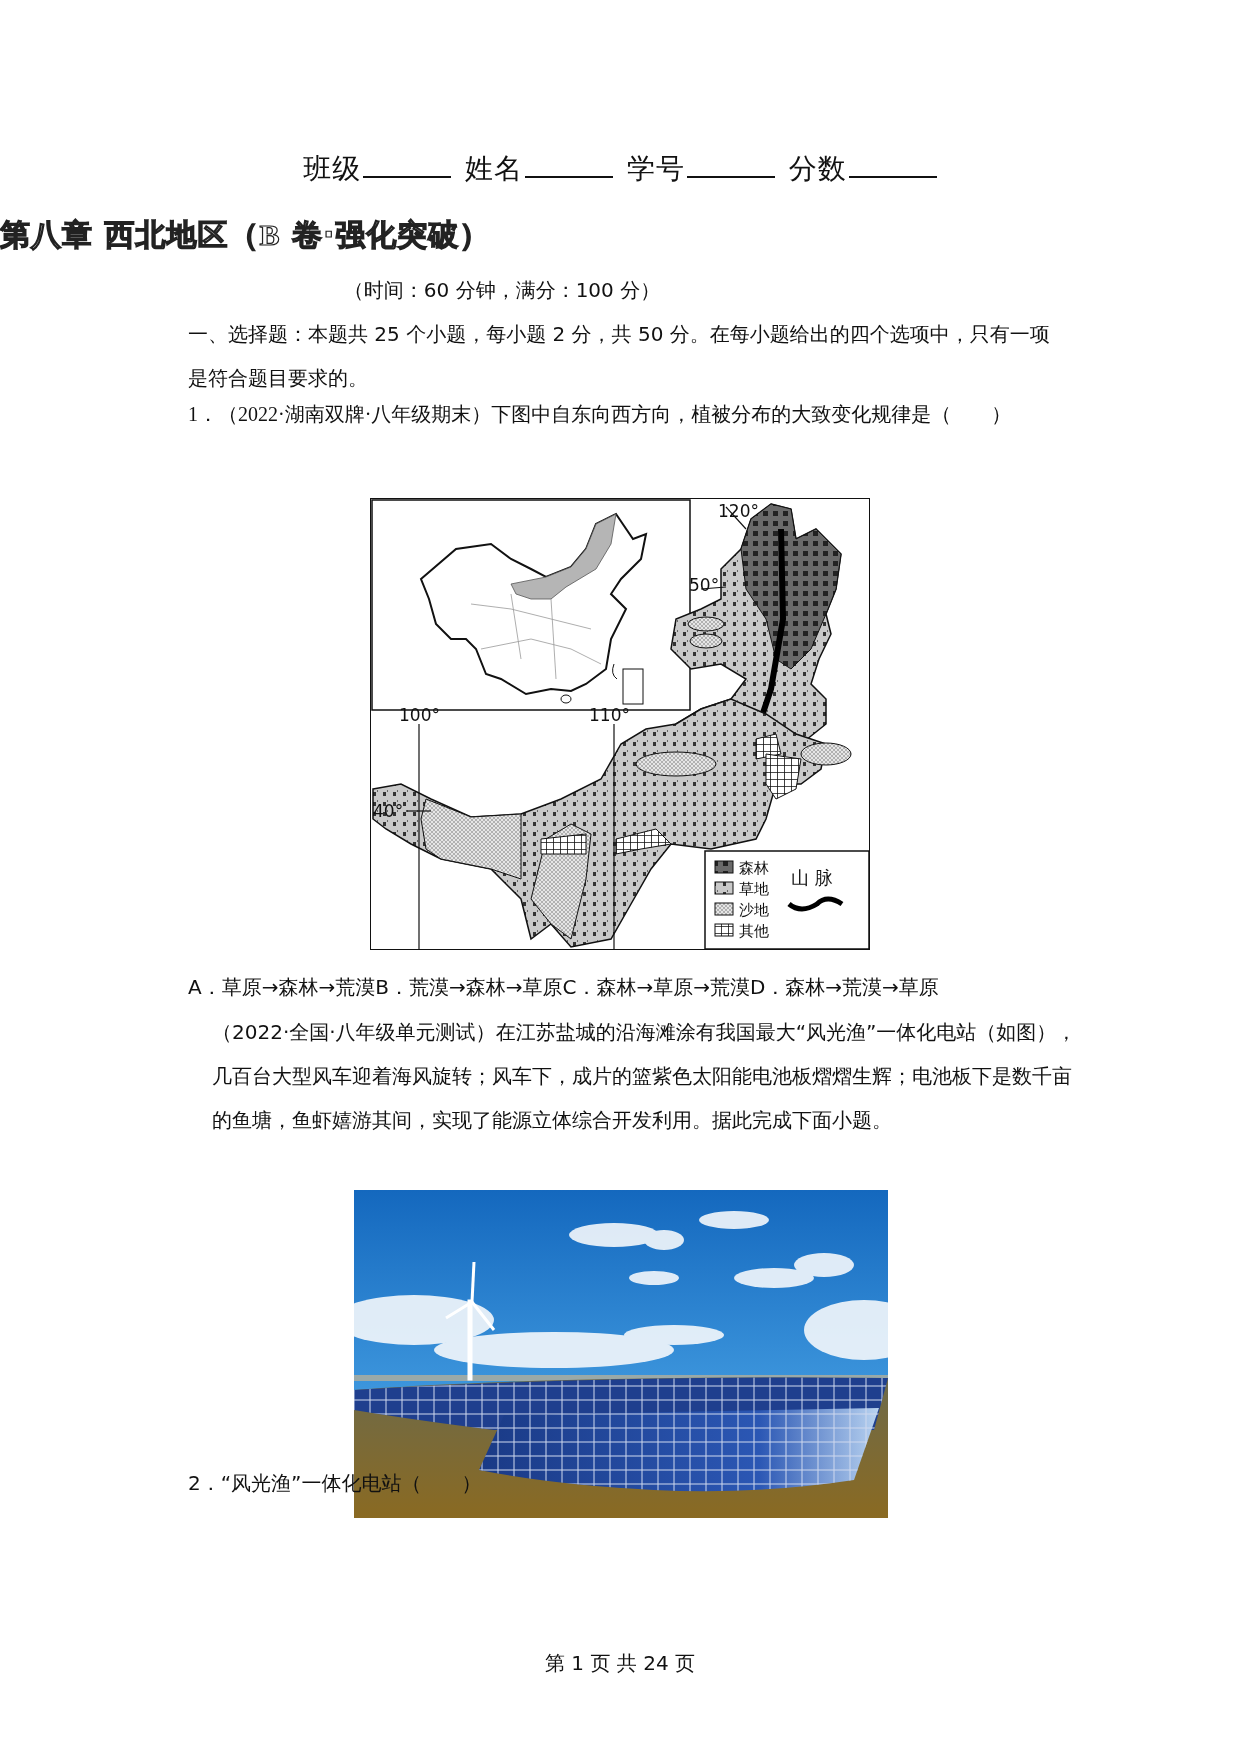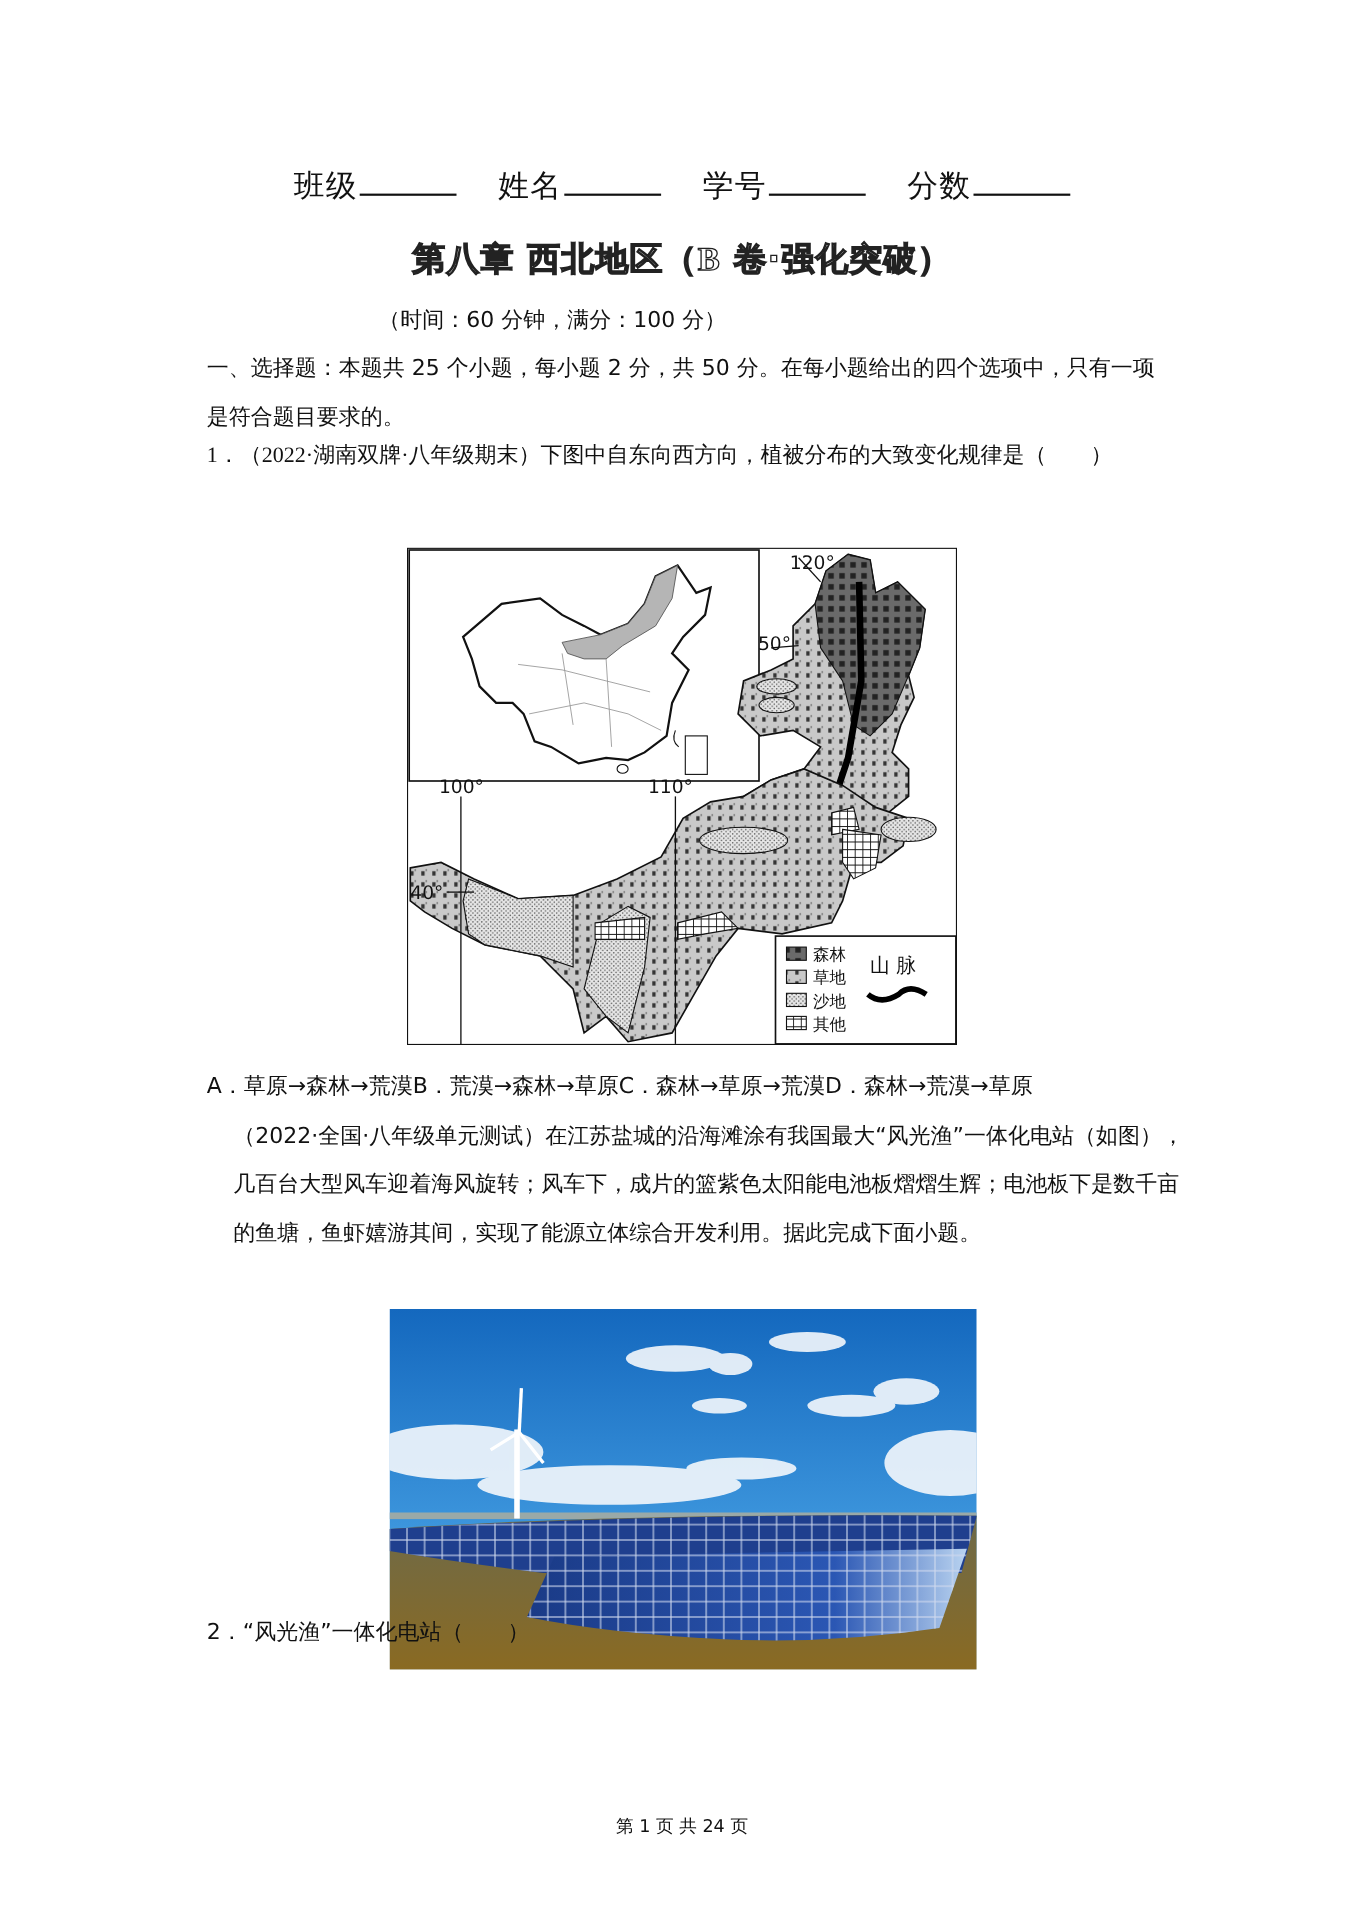--- a/index.html
+++ b/index.html
@@ -1,41 +1,41 @@
 <!DOCTYPE html>
 <html><head>
 <meta charset="utf-8">
 <style>
   html, body { margin: 0; padding: 0; background: #ffffff; }
   body { width: 1240px; height: 1754px; position: relative; overflow: hidden;
          font-family: "Liberation Serif", "DejaVu Serif", serif; color: #111; }
   .abs { position: absolute; }
   .header-line { top: 150px; left: 0; width: 1240px; text-align: center;
                  font-family: "DejaVu Sans", sans-serif; font-size: 28px; letter-spacing: 1px; }
-  .header-line .field { margin: 0 14px; }
+  .header-line .field { margin: 0 2px; }
   .header-line .blank { display: inline-block; width: 88px; border-bottom: 2px solid #111;
                         height: 26px; vertical-align: baseline; margin-left: 2px; }
-  .title { top: 215px; left: 0; width: 1240px; text-align: center; font-size: 30px;
+  .title { top: 215px; left: 0; width: 1240px; font-size: 30px;
            font-weight: bold; font-family: "DejaVu Sans", sans-serif; color: #fff;
            -webkit-text-stroke: 1.2px #222; letter-spacing: 1px; }
   .title .latin { font-family: "Liberation Serif", serif; }
   .subtitle { top: 277px; left: 0; width: 1004px; text-align: center; font-size: 20px;
               font-family: "DejaVu Sans", sans-serif; }
   .para { left: 188px; width: 870px; font-size: 20px; line-height: 44px;
           font-family: "DejaVu Sans", sans-serif; }
   .bold { font-weight: normal; }
   .section-head { top: 312px; }
   .q1 { top: 392px; font-family: Liberation Serif, serif; }
   .map-figure { top: 498px; left: 370px; width: 498px; height: 450px; border: 1.5px solid #111;
                 background: #fff; overflow: hidden; }
   .options { top: 965px; }
   .passage { top: 1010px; margin-left: 24px; }
   .photo { top: 1190px; left: 354px; width: 534px; height: 328px; overflow: hidden; }
   .q2 { top: 1461px; }
-  .footer { top: 1650px; left: 0; width: 1240px; text-align: center; font-size: 16px;
+  .footer { top: 1650px; left: 0; width: 1240px; text-align: center; font-size: 20px;
             font-family: "DejaVu Sans", sans-serif; }
 </style>
 </head>
 <body>
 
 <div class="abs header-line">
   <span class="field"><span>班级</span><span class="blank"></span></span>
   <span class="field"><span>姓名</span><span class="blank"></span></span>
   <span class="field"><span>学号</span><span class="blank"></span></span>
   <span class="field"><span>分数</span><span class="blank"></span></span>

